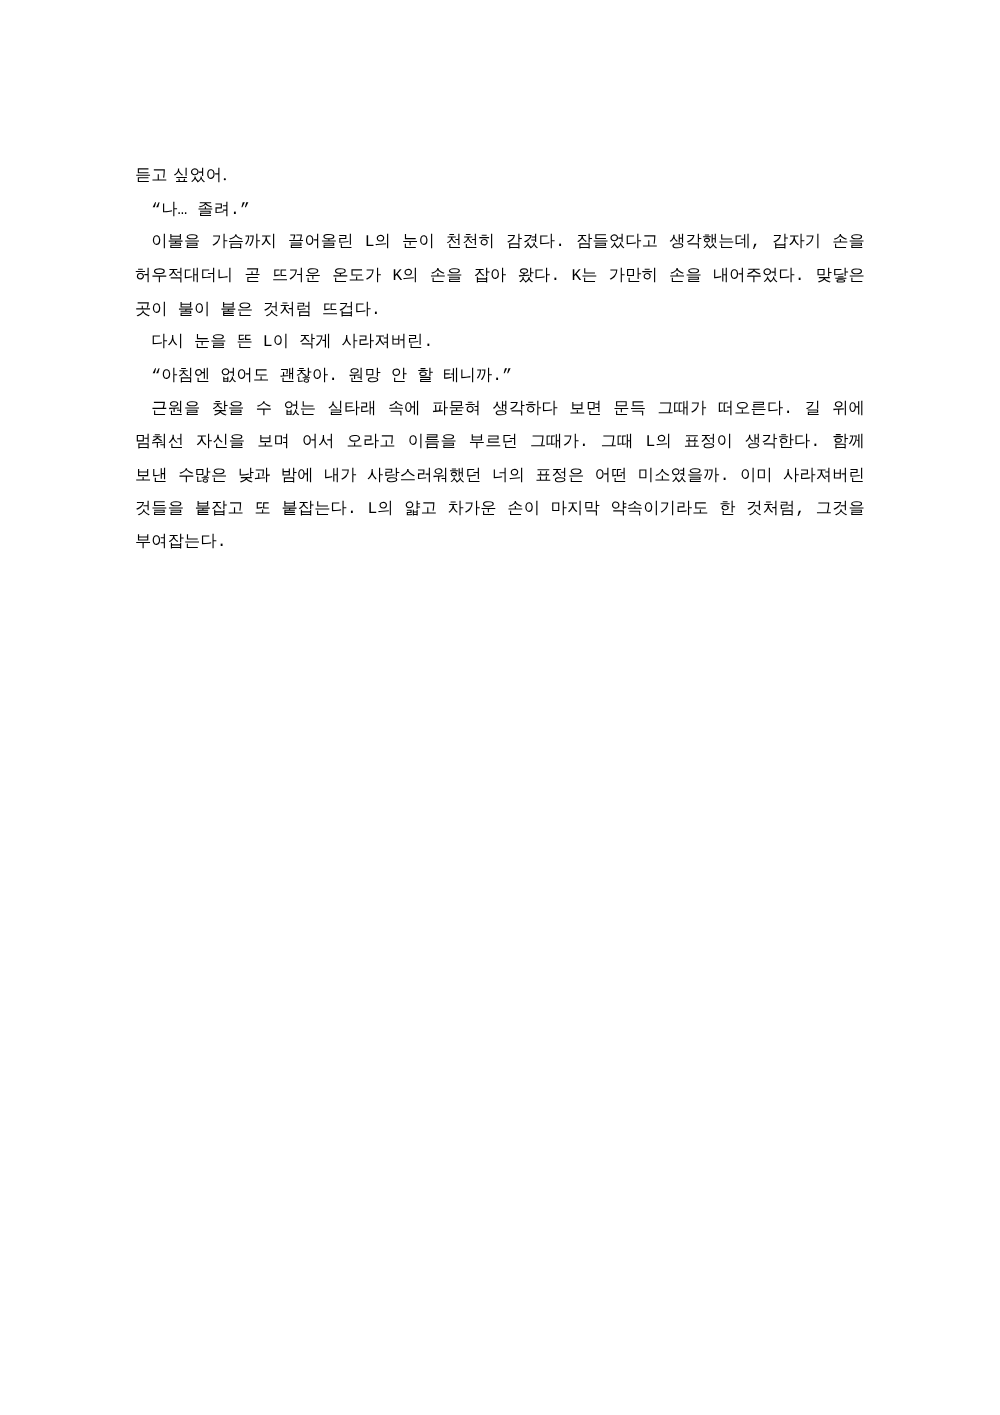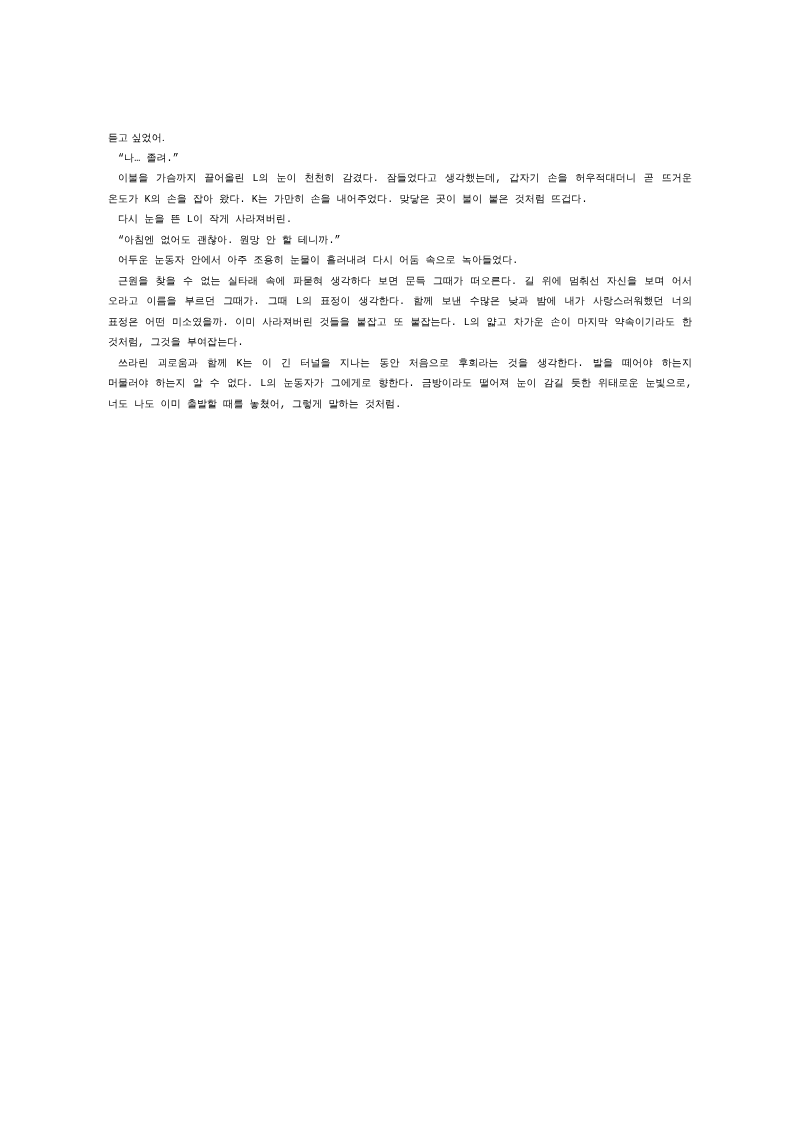--- a/index.html
+++ b/index.html
@@ -15,21 +15,21 @@
     -webkit-font-smoothing: antialiased;
   }
   .page {
     box-sizing: border-box;
     width: 800px;
     height: 1132px;
     padding: 128px 108px 0 108px;
     background: #ffffff;
   }
   .body-text {
-    font-size: 10px;
+    font-size: 13px;
     line-height: 2.05;
     text-align: justify;
     text-justify: inter-word;
     word-break: keep-all;
     letter-spacing: 0.1px;
   }
   .body-text p {
     margin: 0;
     text-indent: 0;
   }
@@ -44,17 +44,15 @@
 </head>
 <body>
 
 <div class="page">
   <div class="body-text">
     <p class="noindent">듣고 싶었어.</p>
     <p class="indent">“나… 졸려.”</p>
     <p class="indent">이불을 가슴까지 끌어올린 L의 눈이 천천히 감겼다. 잠들었다고 생각했는데, 갑자기 손을 허우적대더니 곧 뜨거운 온도가 K의 손을 잡아 왔다. K는 가만히 손을 내어주었다. 맞닿은 곳이 불이 붙은 것처럼 뜨겁다.</p>
     <p class="indent">다시 눈을 뜬 L이 작게 사라져버린.</p>
     <p class="indent">“아침엔 없어도 괜찮아. 원망 안 할 테니까.”</p>
-    <p class="indent">어두운 눈동자 안에서 아주 조용히 눈물이 흘러내려 다시 어둠 속으로 녹아들었다.</p>
     <p class="indent">근원을 찾을 수 없는 실타래 속에 파묻혀 생각하다 보면 문득 그때가 떠오른다. 길 위에 멈춰선 자신을 보며 어서 오라고 이름을 부르던 그때가. 그때 L의 표정이 생각한다. 함께 보낸 수많은 낮과 밤에 내가 사랑스러워했던 너의 표정은 어떤 미소였을까. 이미 사라져버린 것들을 붙잡고 또 붙잡는다. L의 얇고 차가운 손이 마지막 약속이기라도 한 것처럼, 그것을 부여잡는다.</p>
-    <p class="indent">쓰라린 괴로움과 함께 K는 이 긴 터널을 지나는 동안 처음으로 후회라는 것을 생각한다. 발을 떼어야 하는지 머물러야 하는지 알 수 없다. L의 눈동자가 그에게로 향한다. 금방이라도 떨어져 눈이 감길 듯한 위태로운 눈빛으로, 너도 나도 이미 출발할 때를 놓쳤어, 그렇게 말하는 것처럼.</p>
   </div>
 </div>
 
 </body></html>

